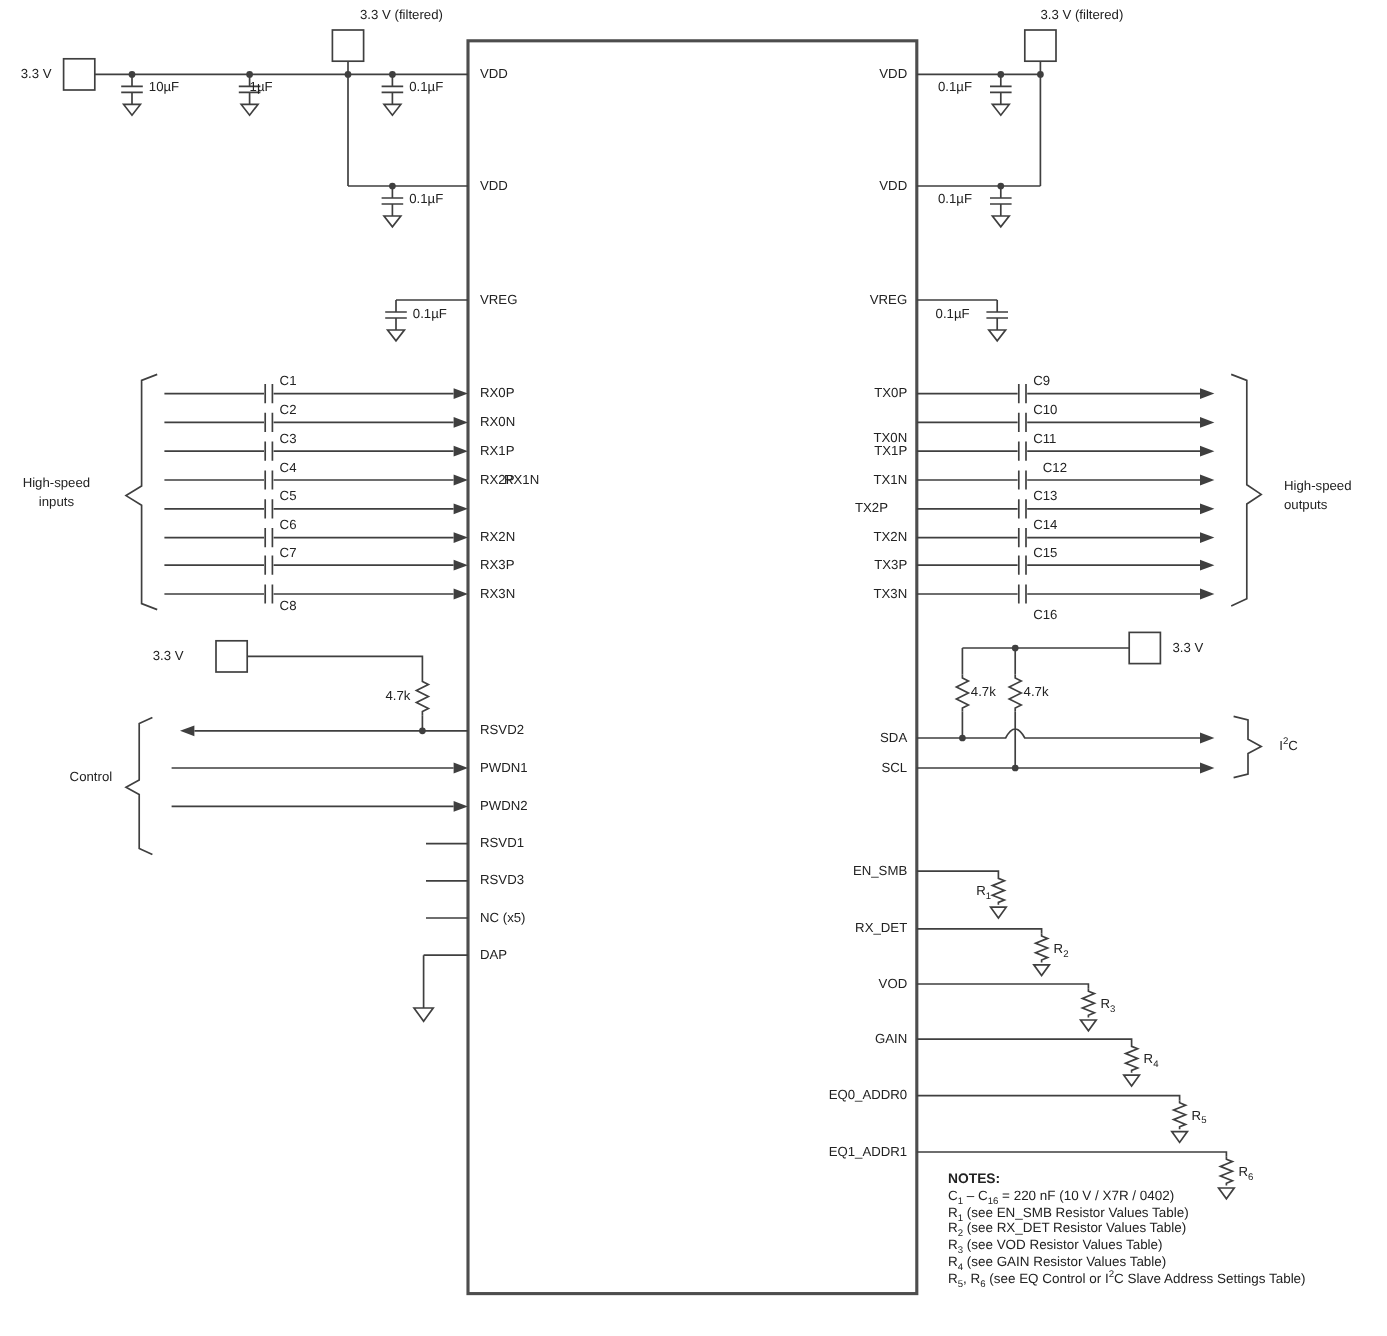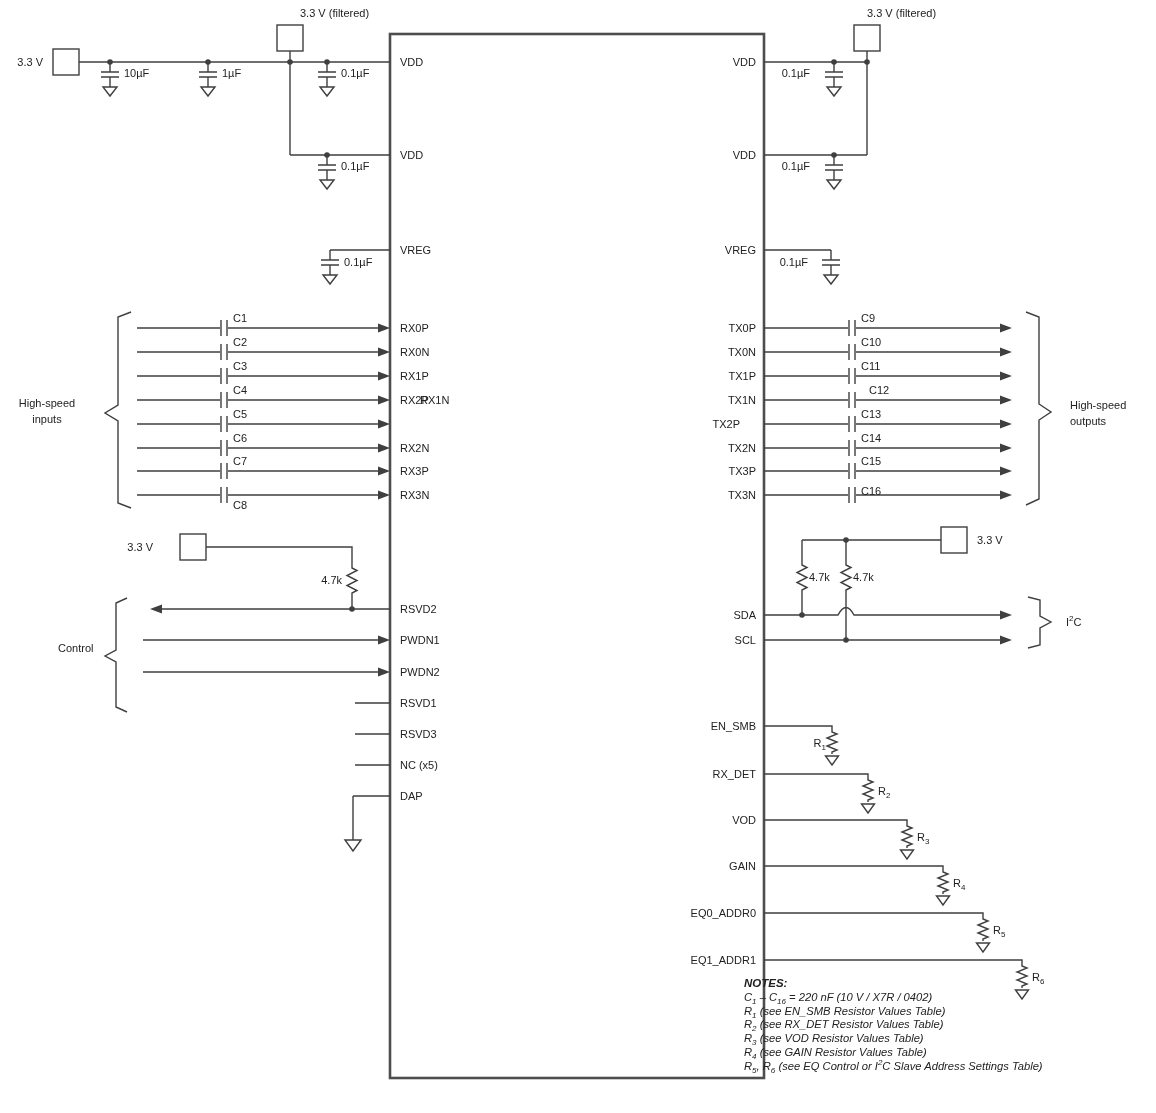--- a/index.html
+++ b/index.html
@@ -7,21 +7,21 @@
          font-family:"Liberation Sans",sans-serif;color:#222;}
   #wiring{position:absolute;left:0;top:0;}
   .w{stroke:#3f3f3f;stroke-width:1.4;fill:none;stroke-linecap:butt;}
   .fill{fill:#3f3f3f;stroke:none;}
   .open{fill:#fff;stroke:#3f3f3f;stroke-width:1.4;}
   .lbl{position:absolute;font-size:11px;line-height:12px;white-space:nowrap;transform:translateY(-50%);}
   .grp{position:absolute;font-size:11px;line-height:16px;}
   .ctr{text-align:center;}
   sub{font-size:8px;line-height:0;}
   sup{font-size:8px;line-height:0;}
-  #notes{position:absolute;left:744px;top:977px;font-size:11.2px;line-height:13.8px;white-space:nowrap;font-style:italic;}
+  #notes{position:absolute;left:790px;top:977px;font-size:11.2px;line-height:13.8px;white-space:nowrap;}
   #notes .hd{font-weight:bold;font-size:11.5px;}
 </style>
 </head>
 <body>
 
 <div id="stage">
 
 <svg id="wiring" width="1156" height="1113" viewBox="0 0 1156 1113">
   <defs>
     <g id="dcap">
@@ -130,21 +130,21 @@
     <use href="#rgnd" x="943" y="870"></use>
     <use href="#rgnd" x="983" y="917"></use>
     <use href="#rgnd" x="1022" y="964"></use>
   </g>
 </svg>
 
 <div class="lbl" style="right:1113px;top:62px">3.3 V</div>
 <div class="lbl" style="left:300px;top:13px">3.3 V (filtered)</div>
 <div class="lbl" style="left:867px;top:13px">3.3 V (filtered)</div>
 <div class="lbl" style="left:124px;top:73px">10µF</div>
-<div class="lbl" style="left:222px;top:73px">1µF</div>
+<div class="lbl" style="left:208px;top:73px">1µF</div>
 <div class="lbl" style="left:341px;top:73px">0.1µF</div>
 <div class="lbl" style="left:341px;top:166px">0.1µF</div>
 <div class="lbl" style="left:344px;top:262px">0.1µF</div>
 <div class="lbl" style="right:346px;top:73px">0.1µF</div>
 <div class="lbl" style="right:346px;top:166px">0.1µF</div>
 <div class="lbl" style="right:348px;top:262px">0.1µF</div>
 <div class="lbl" style="right:1003px;top:547px">3.3 V</div>
 <div class="lbl" style="left:977px;top:540px">3.3 V</div>
 <div class="lbl" style="right:814px;top:580px">4.7k</div>
 <div class="lbl" style="left:809px;top:577px">4.7k</div>
@@ -166,21 +166,21 @@
 <div class="lbl" style="left:400px;top:672px">PWDN2</div>
 <div class="lbl" style="left:400px;top:703px">RSVD1</div>
 <div class="lbl" style="left:400px;top:734px">RSVD3</div>
 <div class="lbl" style="left:400px;top:765px">NC (x5)</div>
 <div class="lbl" style="left:400px;top:796px">DAP</div>
 
 <div class="lbl" style="right:400px;top:62px">VDD</div>
 <div class="lbl" style="right:400px;top:155px">VDD</div>
 <div class="lbl" style="right:400px;top:250px">VREG</div>
 <div class="lbl" style="right:400px;top:328px">TX0P</div>
-<div class="lbl" style="right:400px;top:352px">TX0N</div>
+<div class="lbl" style="right:400px;top:365px">TX0N</div>
 <div class="lbl" style="right:400px;top:376px">TX1P</div>
 <div class="lbl" style="right:400px;top:400px">TX1N</div>
 <div class="lbl" style="right:416px;top:424px">TX2P</div>
 <div class="lbl" style="right:400px;top:448px">TX2N</div>
 <div class="lbl" style="right:400px;top:471px">TX3P</div>
 <div class="lbl" style="right:400px;top:495px">TX3N</div>
 <div class="lbl" style="right:400px;top:615px">SDA</div>
 <div class="lbl" style="right:400px;top:640px">SCL</div>
 <div class="lbl" style="right:400px;top:726px">EN_SMB</div>
 <div class="lbl" style="right:400px;top:774px">RX_DET</div>
@@ -197,21 +197,21 @@
 <div class="lbl" style="left:233px;top:438px">C6</div>
 <div class="lbl" style="left:233px;top:461px">C7</div>
 <div class="lbl" style="left:233px;top:505px">C8</div>
 <div class="lbl" style="left:861px;top:318px">C9</div>
 <div class="lbl" style="left:861px;top:342px">C10</div>
 <div class="lbl" style="left:861px;top:366px">C11</div>
 <div class="lbl" style="left:869px;top:390px">C12</div>
 <div class="lbl" style="left:861px;top:414px">C13</div>
 <div class="lbl" style="left:861px;top:438px">C14</div>
 <div class="lbl" style="left:861px;top:461px">C15</div>
-<div class="lbl" style="left:861px;top:491px">C16</div>
+<div class="lbl" style="left:861px;top:513px">C16</div>
 
 <div class="grp ctr" style="left:6px;top:395px;width:82px;">
   <div>High-speed</div>
   <div>inputs</div>
 </div>
 <div class="grp" style="left:1070px;top:397px;">
   <div>High-speed</div>
   <div>outputs</div>
 </div>
 <div class="lbl" style="left:58px;top:648px">Control</div>

